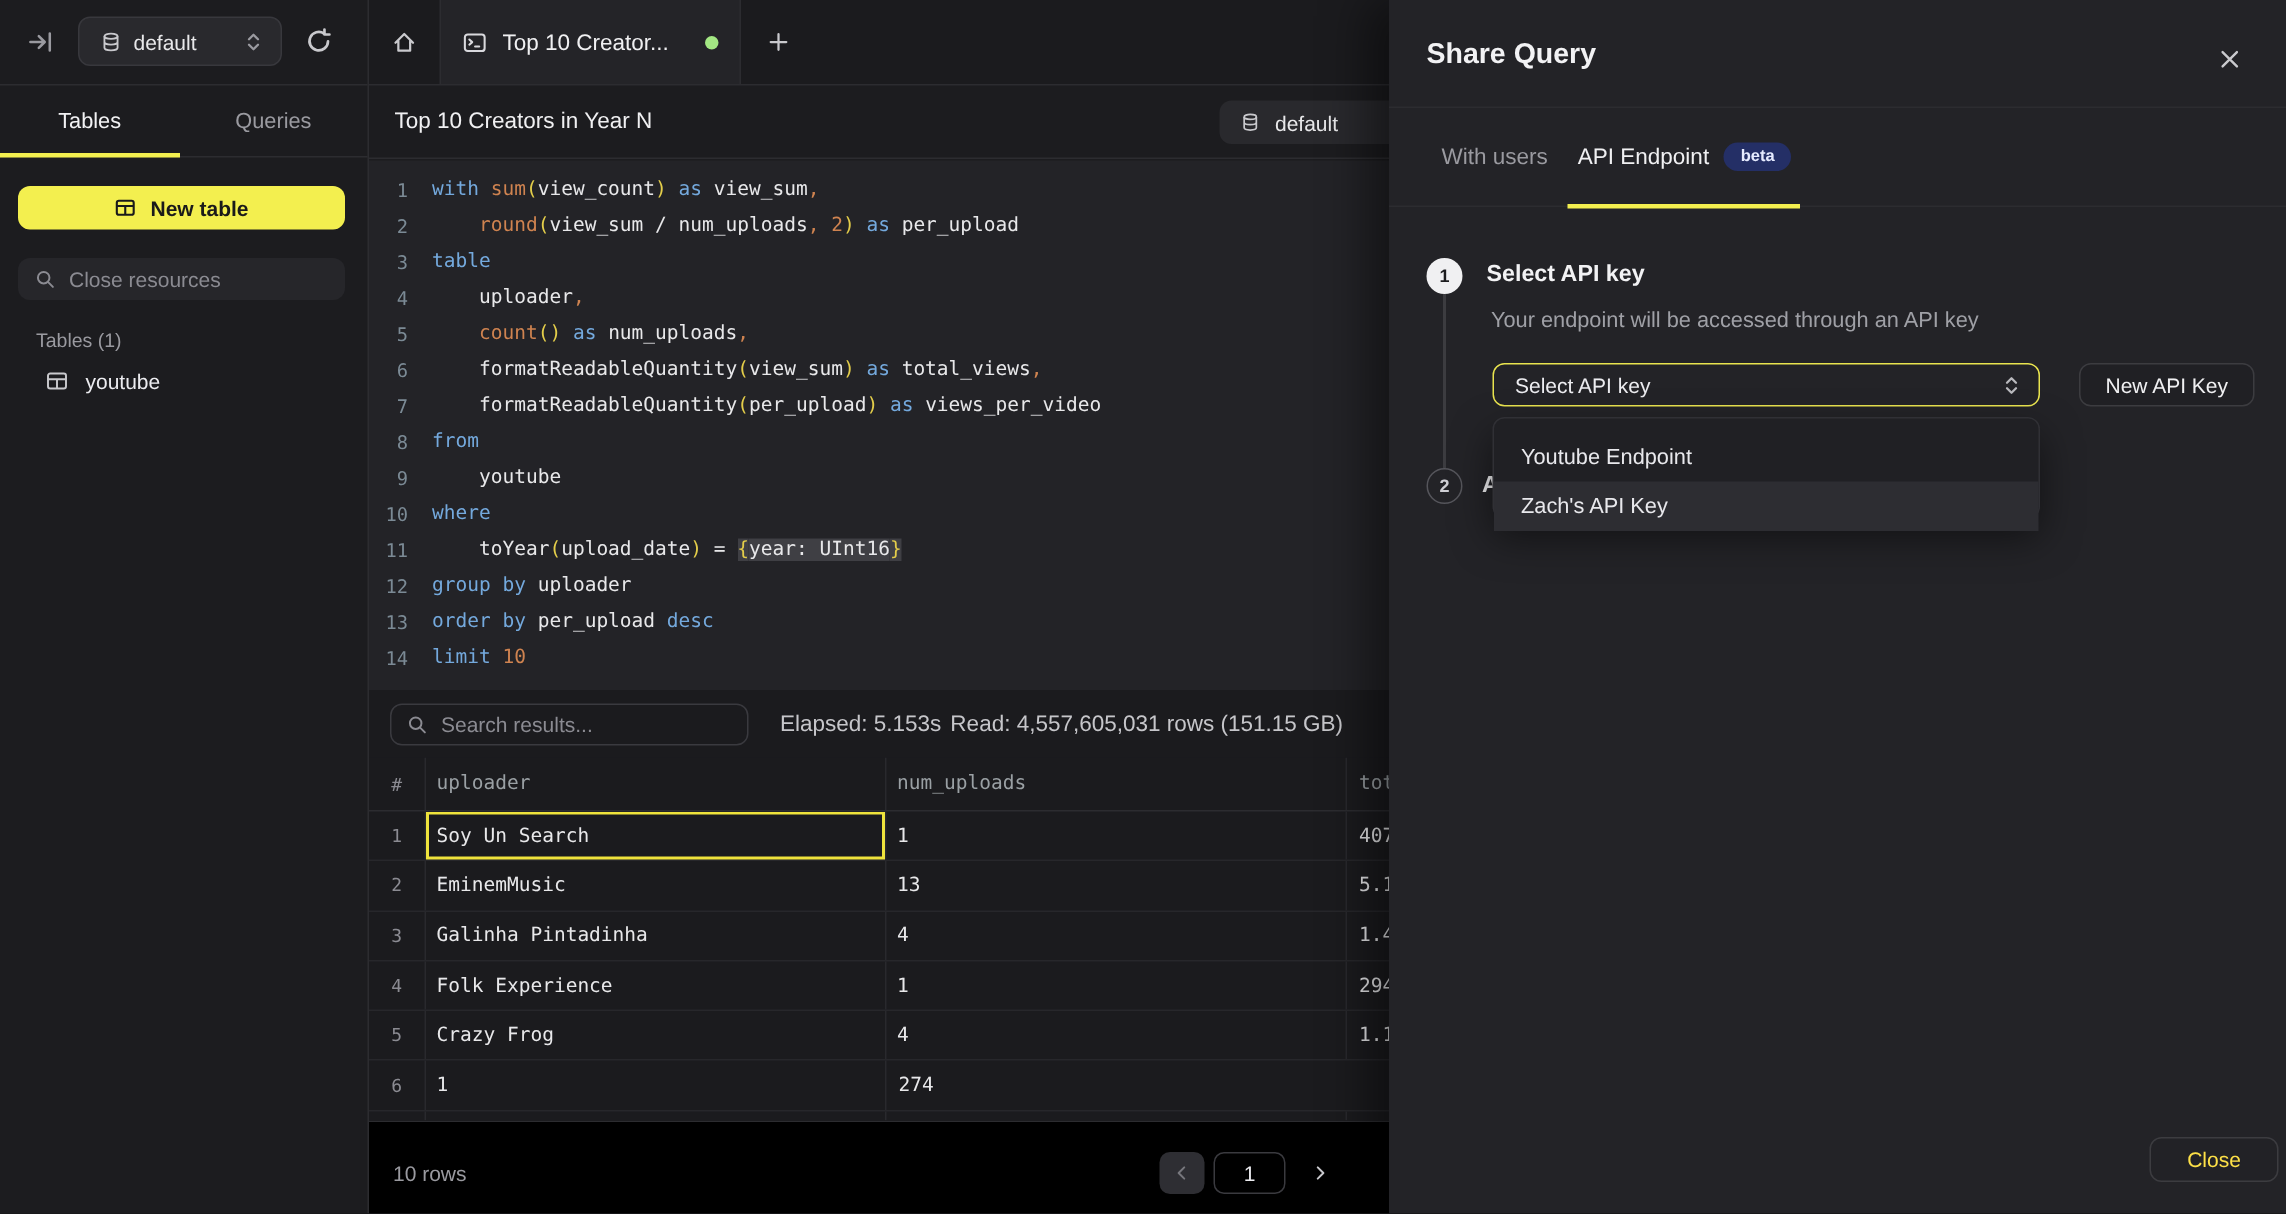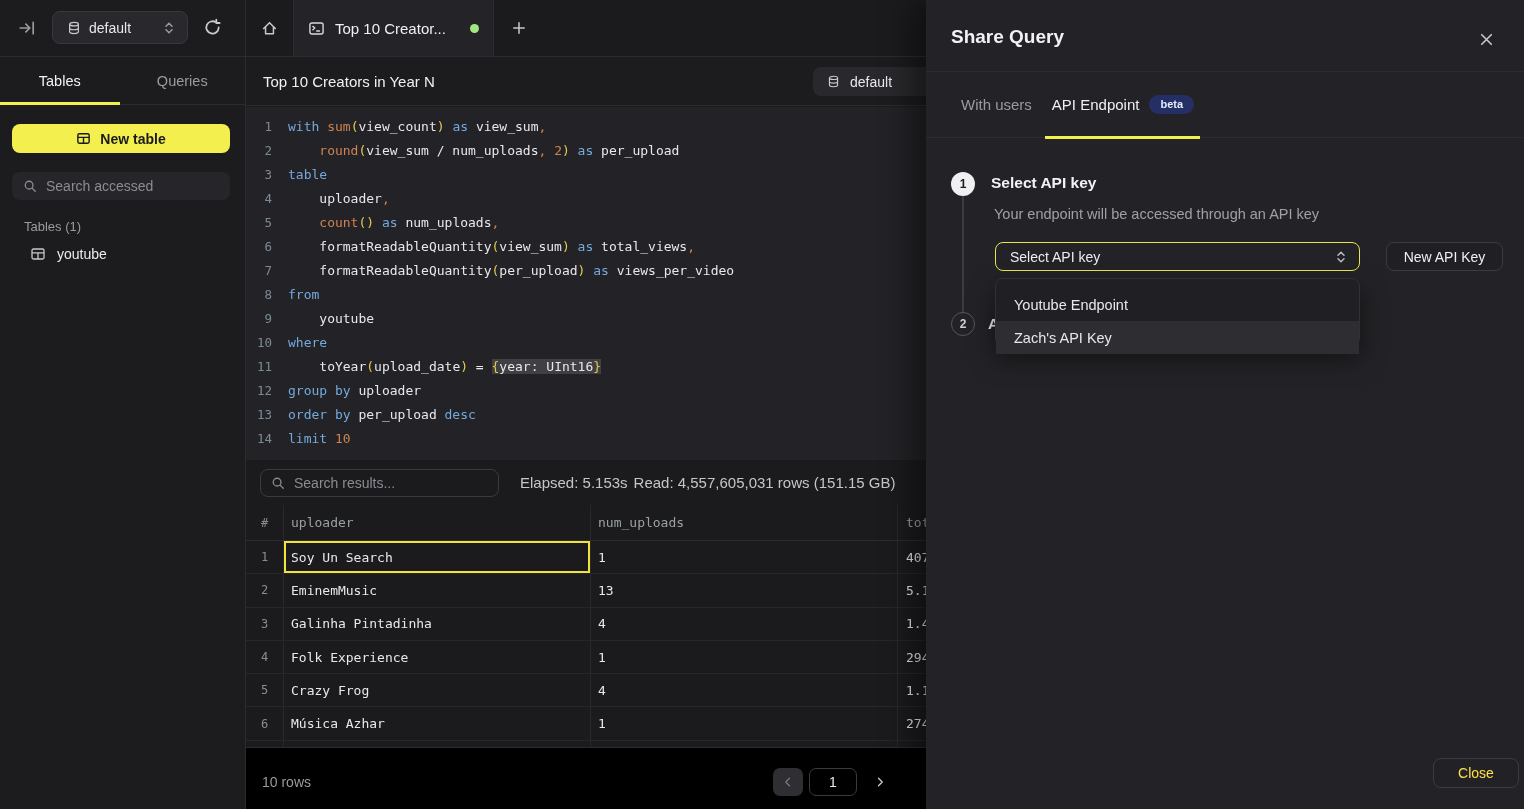--- a/index.html
+++ b/index.html
@@ -147,21 +147,21 @@
       <span>New table</span>
     </div>
 
     <div class="sb-search">
       <span>
         <svg width="14" height="14" viewBox="0 0 16 16" fill="none" stroke="#8b8b92" stroke-width="1.5" stroke-linecap="round">
             <circle cx="7" cy="7" r="4.4"></circle>
             <path d="M10.4 10.4 14 14"></path>
           </svg>
       </span>
-      <span>Search accessed</span>
+      <span>Close resources</span>
     </div>
 
     <div class="sb-section-label">Tables (1)</div>
     <div class="sb-tables">
         <div class="sb-table-item">
           <span>
             <svg width="16" height="16" viewBox="0 0 16 16" fill="none" stroke="#c9c9cd" stroke-width="1.3">
               <rect x="2" y="3" width="12" height="10" rx="1.5"></rect>
               <path d="M2 6.8h12M8 6.8V13"></path>
             </svg>
@@ -272,21 +272,20 @@
             <div class="t-cell c-tv">294</div>
           </div>
           <div class="t-row">
             <div class="t-cell c-num">5</div>
             <div class="t-cell c-up">Crazy Frog</div>
             <div class="t-cell c-nu">4</div>
             <div class="t-cell c-tv">1.1</div>
           </div>
           <div class="t-row">
             <div class="t-cell c-num">6</div>
-            <div class="t-cell c-up">Música Azhar</div>
             <div class="t-cell c-nu">1</div>
             <div class="t-cell c-tv">274</div>
           </div>
           <div class="t-row partial">
             <div class="t-cell c-num"></div>
             <div class="t-cell c-up"></div>
             <div class="t-cell c-nu"></div>
             <div class="t-cell c-tv"></div>
           </div>
         </div>

